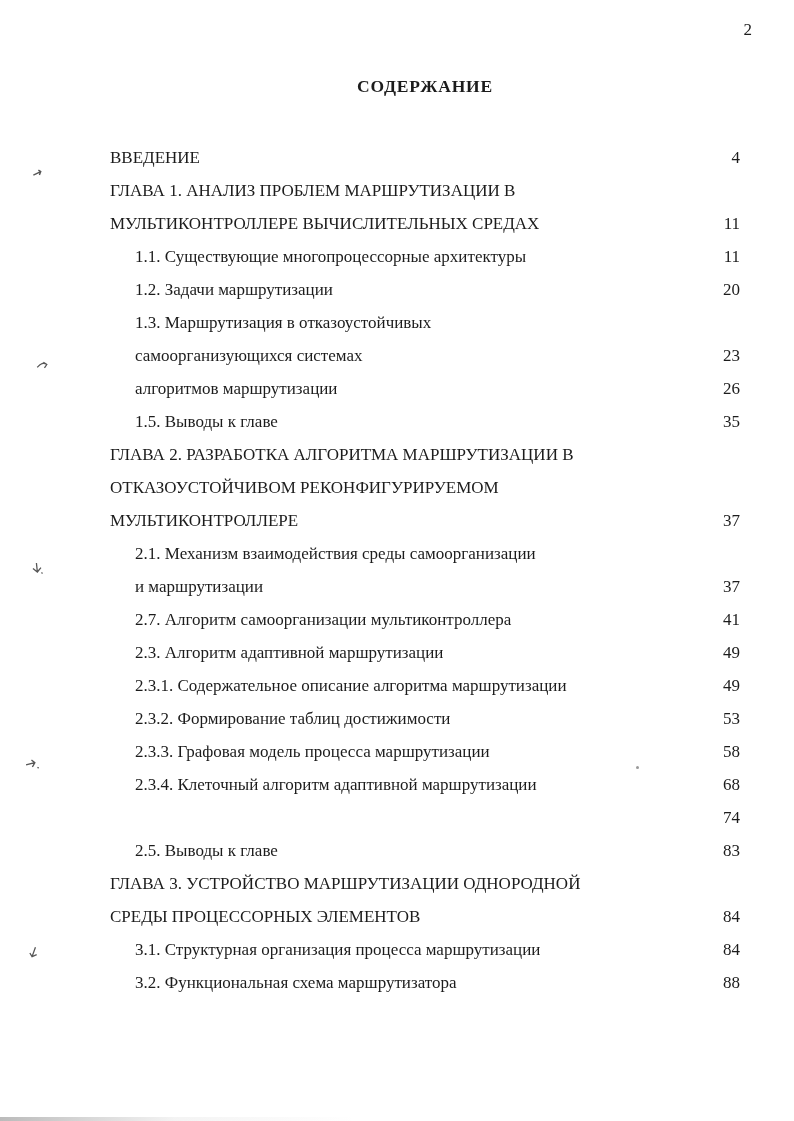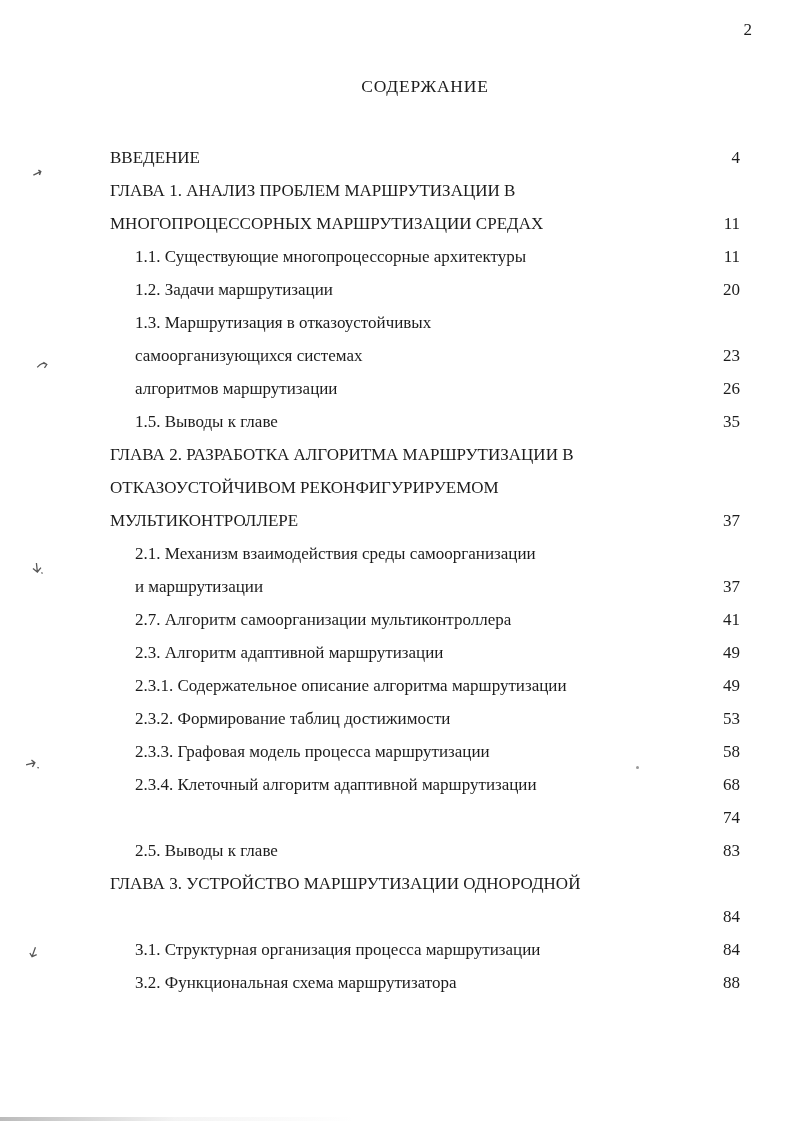--- a/index.html
+++ b/index.html
@@ -25,21 +25,21 @@
   }
   .content {
     margin-left: 110px;
     margin-right: 54px;
   }
   .title {
     margin: 0;
     padding-top: 76px;
     text-align: center;
     font-size: 17.5px;
-    font-weight: normal;
+    font-weight: bold;
     letter-spacing: 0.8px;
   }
   .toc {
     margin-top: 44px;
   }
   .entry.section {
     margin-left: 25px;
   }
   .line {
     display: flex;
@@ -95,21 +95,21 @@
           <div class="line">
             <span class="text">ВВЕДЕНИЕ</span>
             <span class="pg">4</span>
           </div>
         </div>
         <div class="entry chapter">
           <div class="line">
             <span class="text">ГЛАВА 1. АНАЛИЗ ПРОБЛЕМ МАРШРУТИЗАЦИИ В</span>
           </div>
           <div class="line">
-            <span class="text">МНОГОПРОЦЕССОРНЫХ МАРШРУТИЗАЦИИ СРЕДАХ</span>
+            <span class="text">МУЛЬТИКОНТРОЛЛЕРЕ ВЫЧИСЛИТЕЛЬНЫХ СРЕДАХ</span>
             <span class="pg">11</span>
           </div>
         </div>
         <div class="entry section">
           <div class="line">
             <span class="text">1.1. Существующие многопроцессорные архитектуры</span>
             <span class="pg">11</span>
           </div>
         </div>
         <div class="entry section">
@@ -205,20 +205,21 @@
           <div class="line">
             <span class="text">2.5. Выводы к главе</span>
             <span class="pg">83</span>
           </div>
         </div>
         <div class="entry chapter">
           <div class="line">
             <span class="text">ГЛАВА 3. УСТРОЙСТВО МАРШРУТИЗАЦИИ ОДНОРОДНОЙ</span>
           </div>
           <div class="line">
+            <span class="text">СРЕДЫ ПРОЦЕССОРНЫХ ЭЛЕМЕНТОВ</span>
             <span class="pg">84</span>
           </div>
         </div>
         <div class="entry section">
           <div class="line">
             <span class="text">3.1. Структурная организация процесса маршрутизации</span>
             <span class="pg">84</span>
           </div>
         </div>
         <div class="entry section">

